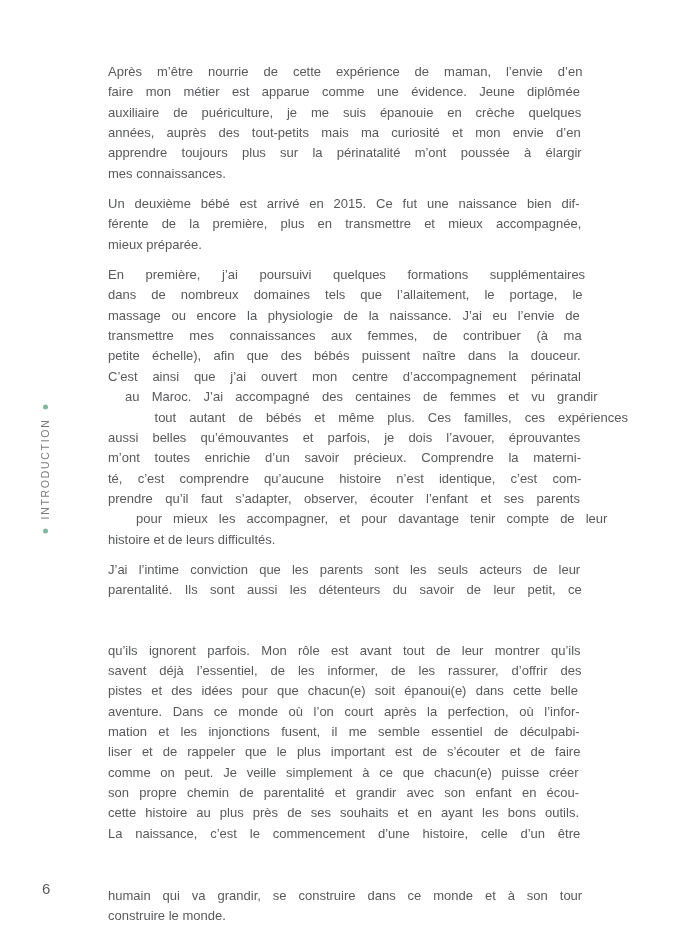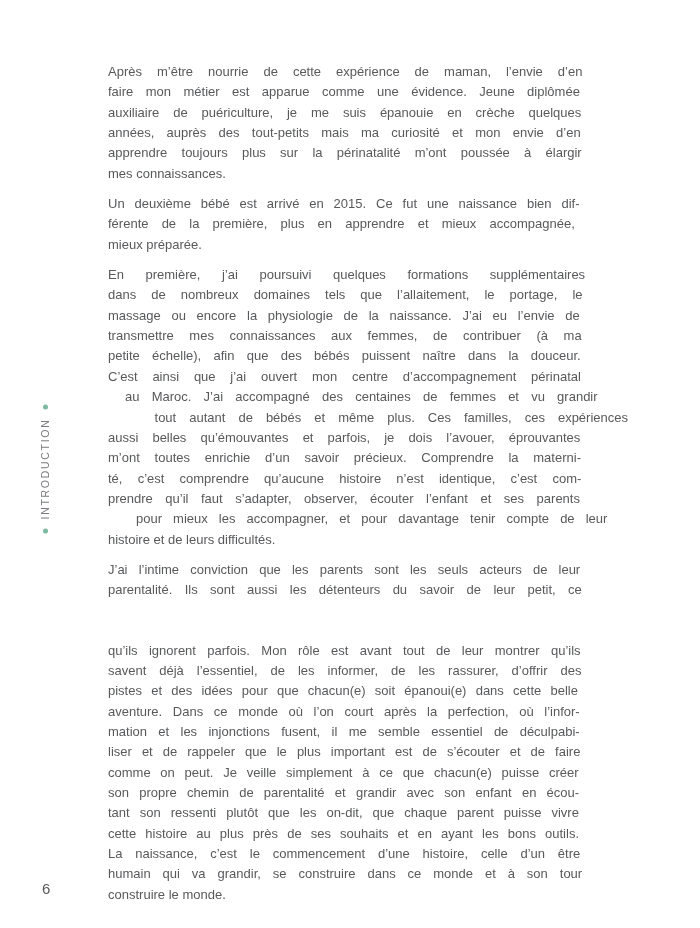--- a/index.html
+++ b/index.html
@@ -74,21 +74,21 @@
   <div class="paragraph">
         <div class="line" style="word-spacing: 11.36px;"><span>Après m’être nourrie de cette expérience de maman, l’envie d’en</span></div>
         <div class="line" style="word-spacing: 8.83px;"><span>faire mon métier est apparue comme une évidence. Jeune diplômée</span></div>
         <div class="line" style="word-spacing: 10.27px;"><span>auxiliaire de puériculture, je me suis épanouie en crèche quelques</span></div>
         <div class="line" style="word-spacing: 8.68px;"><span>années, auprès des tout-petits mais ma curiosité et mon envie d’en</span></div>
         <div class="line" style="word-spacing: 10.64px;"><span>apprendre toujours plus sur la périnatalité m’ont poussée à élargir</span></div>
         <div class="line last"><span>mes connaissances.</span></div>
       </div>
       <div class="paragraph">
         <div class="line" style="word-spacing: 6.29px;"><span>Un deuxième bébé est arrivé en 2015. Ce fut une naissance bien dif-</span></div>
-        <div class="line" style="word-spacing: 9.55px;"><span>férente de la première, plus en apprendre et mieux accompagnée,</span></div>
+        <div class="line" style="word-spacing: 9.55px;"><span>férente de la première, plus en transmettre et mieux accompagnée,</span></div>
         <div class="line last"><span>mieux préparée.</span></div>
       </div>
       <div class="paragraph">
         <div class="line" style="word-spacing: 17.98px;"><span>En première, j’ai poursuivi quelques formations supplémentaires</span></div>
         <div class="line" style="word-spacing: 11.45px;"><span>dans de nombreux domaines tels que l’allaitement, le portage, le</span></div>
         <div class="line" style="word-spacing: 7.08px;"><span>massage ou encore la physiologie de la naissance. J’ai eu l’envie de</span></div>
         <div class="line" style="word-spacing: 11.97px;"><span>transmettre mes connaissances aux femmes, de contribuer (à ma</span></div>
         <div class="line" style="word-spacing: 8.68px;"><span>petite échelle), afin que des bébés puissent naître dans la douceur.</span></div>
         <div class="line" style="word-spacing: 11.15px;"><span>C’est ainsi que j’ai ouvert mon centre d’accompagnement périnatal</span></div>
         <div class="line" style="word-spacing: 8.6px; margin-left: 17px;"><span>au Maroc. J’ai accompagné des centaines de femmes et vu grandir</span></div>
@@ -104,23 +104,22 @@
         <div class="line" style="word-spacing: 7.52px;"><span>J’ai l’intime conviction que les parents sont les seuls acteurs de leur</span></div>
         <div class="line" style="word-spacing: 8.78px;"><span>parentalité. Ils sont aussi les détenteurs du savoir de leur petit, ce</span></div>
         <div class="line" style="word-spacing: 7.75px; margin-top: 40px;"><span>qu’ils ignorent parfois. Mon rôle est avant tout de leur montrer qu’ils</span></div>
         <div class="line" style="word-spacing: 9.36px;"><span>savent déjà l’essentiel, de les informer, de les rassurer, d’offrir des</span></div>
         <div class="line" style="word-spacing: 5.6px;"><span>pistes et des idées pour que chacun(e) soit épanoui(e) dans cette belle</span></div>
         <div class="line" style="word-spacing: 7.01px;"><span>aventure. Dans ce monde où l’on court après la perfection, où l’infor-</span></div>
         <div class="line" style="word-spacing: 7.71px;"><span>mation et les injonctions fusent, il me semble essentiel de déculpabi-</span></div>
         <div class="line" style="word-spacing: 6.43px;"><span>liser et de rappeler que le plus important est de s’écouter et de faire</span></div>
         <div class="line" style="word-spacing: 6.12px;"><span>comme on peut. Je veille simplement à ce que chacun(e) puisse créer</span></div>
         <div class="line" style="word-spacing: 6.63px;"><span>son propre chemin de parentalité et grandir avec son enfant en écou-</span></div>
-        <div class="line" style="word-spacing: 6.41px;"><span>tant son ressenti plutôt que les on-dit, que chaque parent puisse vivre</span></div>
         <div class="line" style="word-spacing: 5.49px;"><span>cette histoire au plus près de ses souhaits et en ayant les bons outils.</span></div>
         <div class="line" style="word-spacing: 9.19px;"><span>La naissance, c’est le commencement d’une histoire, celle d’un être</span></div>
-        <div class="line" style="word-spacing: 8.32px;"><span>humain qui va grandir, se construire dans ce monde et à son tour</span></div>
+        <div class="line" style="word-spacing: 8.32px; margin-top: 42px;"><span>humain qui va grandir, se construire dans ce monde et à son tour</span></div>
         <div class="line last"><span>construire le monde.</span></div>
       </div>
     </main>
 
   <div class="page-number">6</div>
 
 </div>
 
 </body></html>

